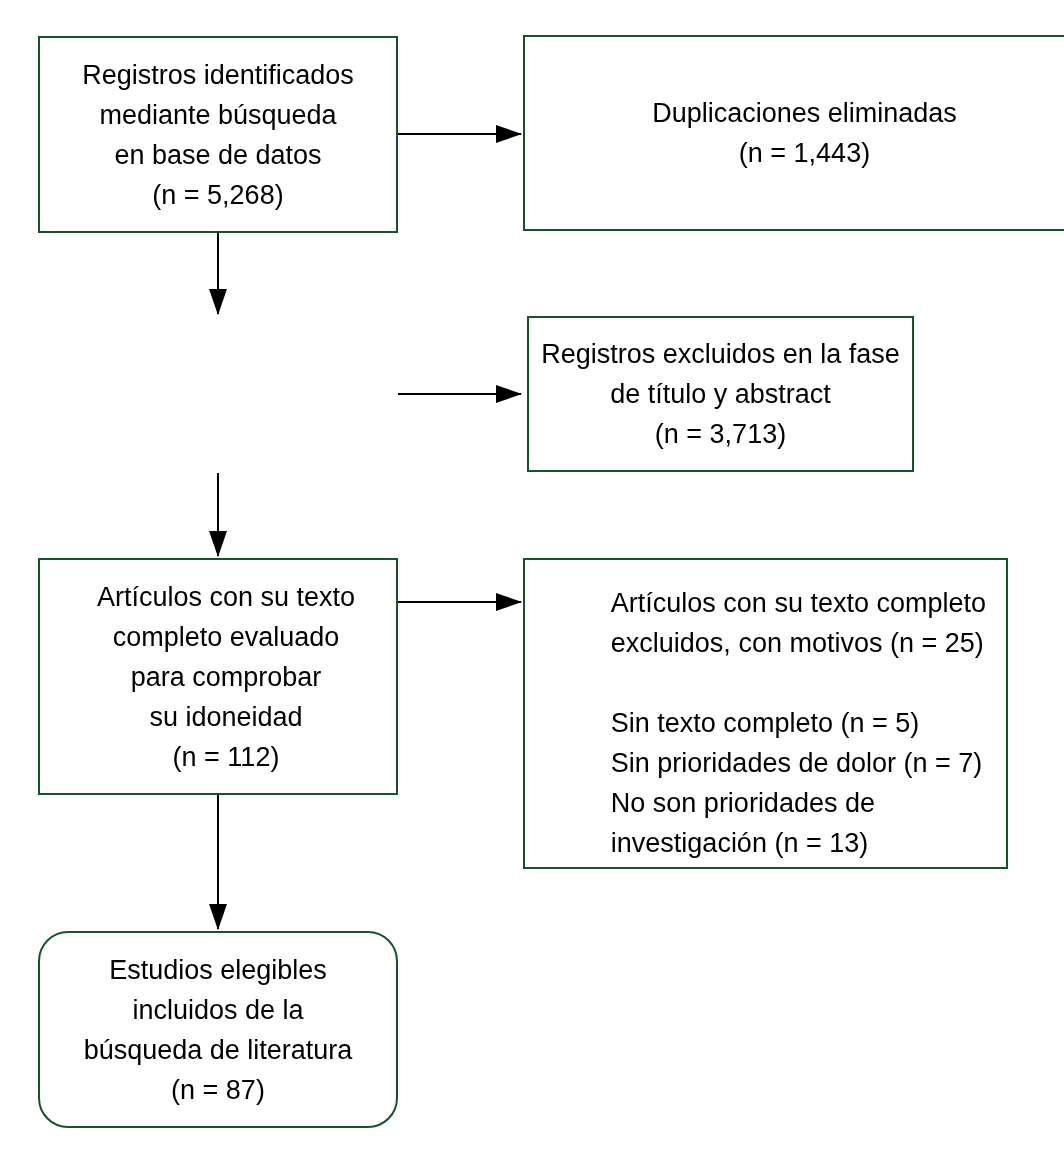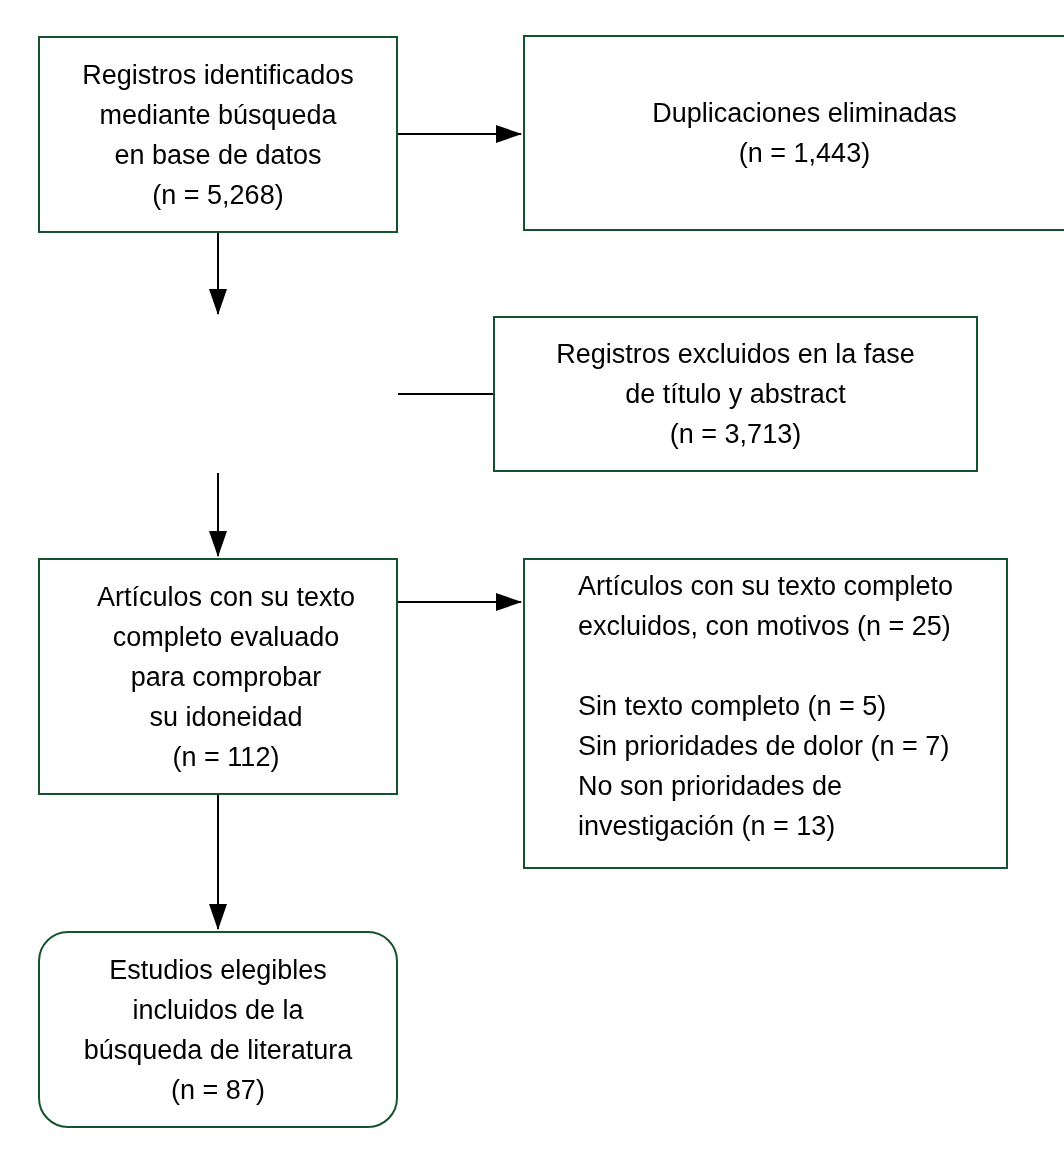--- a/index.html
+++ b/index.html
@@ -25,22 +25,22 @@
     justify-content: center;
   }
   .box-text {
     white-space: pre-line;
     font-size: 27px;
     line-height: 40px;
     text-align: center;
   }
   .box.left-align {
     align-items: flex-start;
-    justify-content: center;
-    padding: 6px 20px;
+    justify-content: flex-end;
+    padding: 23px 20px;
   }
   .box.left-align .box-text {
     text-align: left;
   }
   svg.arrows {
     position: absolute;
     left: 0;
     top: 0;
     width: 1064px;
     height: 1158px;
@@ -76,21 +76,21 @@
 en base de datos
 (n = 5,268)</div>
   </div>
 
   <div class="box" style="left:523px; top:35px; width:563px; height:196px;">
     <div class="box-text">Duplicaciones eliminadas
 (n = 1,443)</div>
   </div>
 
 
-  <div class="box" style="left:493px; top:316px; width:485px; height:156px;">
+  <div class="box" style="left:527px; top:316px; width:387px; height:156px;">
     <div class="box-text">Registros excluidos en la fase
 de título y abstract
 (n = 3,713)</div>
   </div>
 
   <div class="box" style="left:38px; top:558px; width:360px; height:237px;padding-left:16px;">
     <div class="box-text">Artículos con su texto
 completo evaluado
 para comprobar
 su idoneidad

